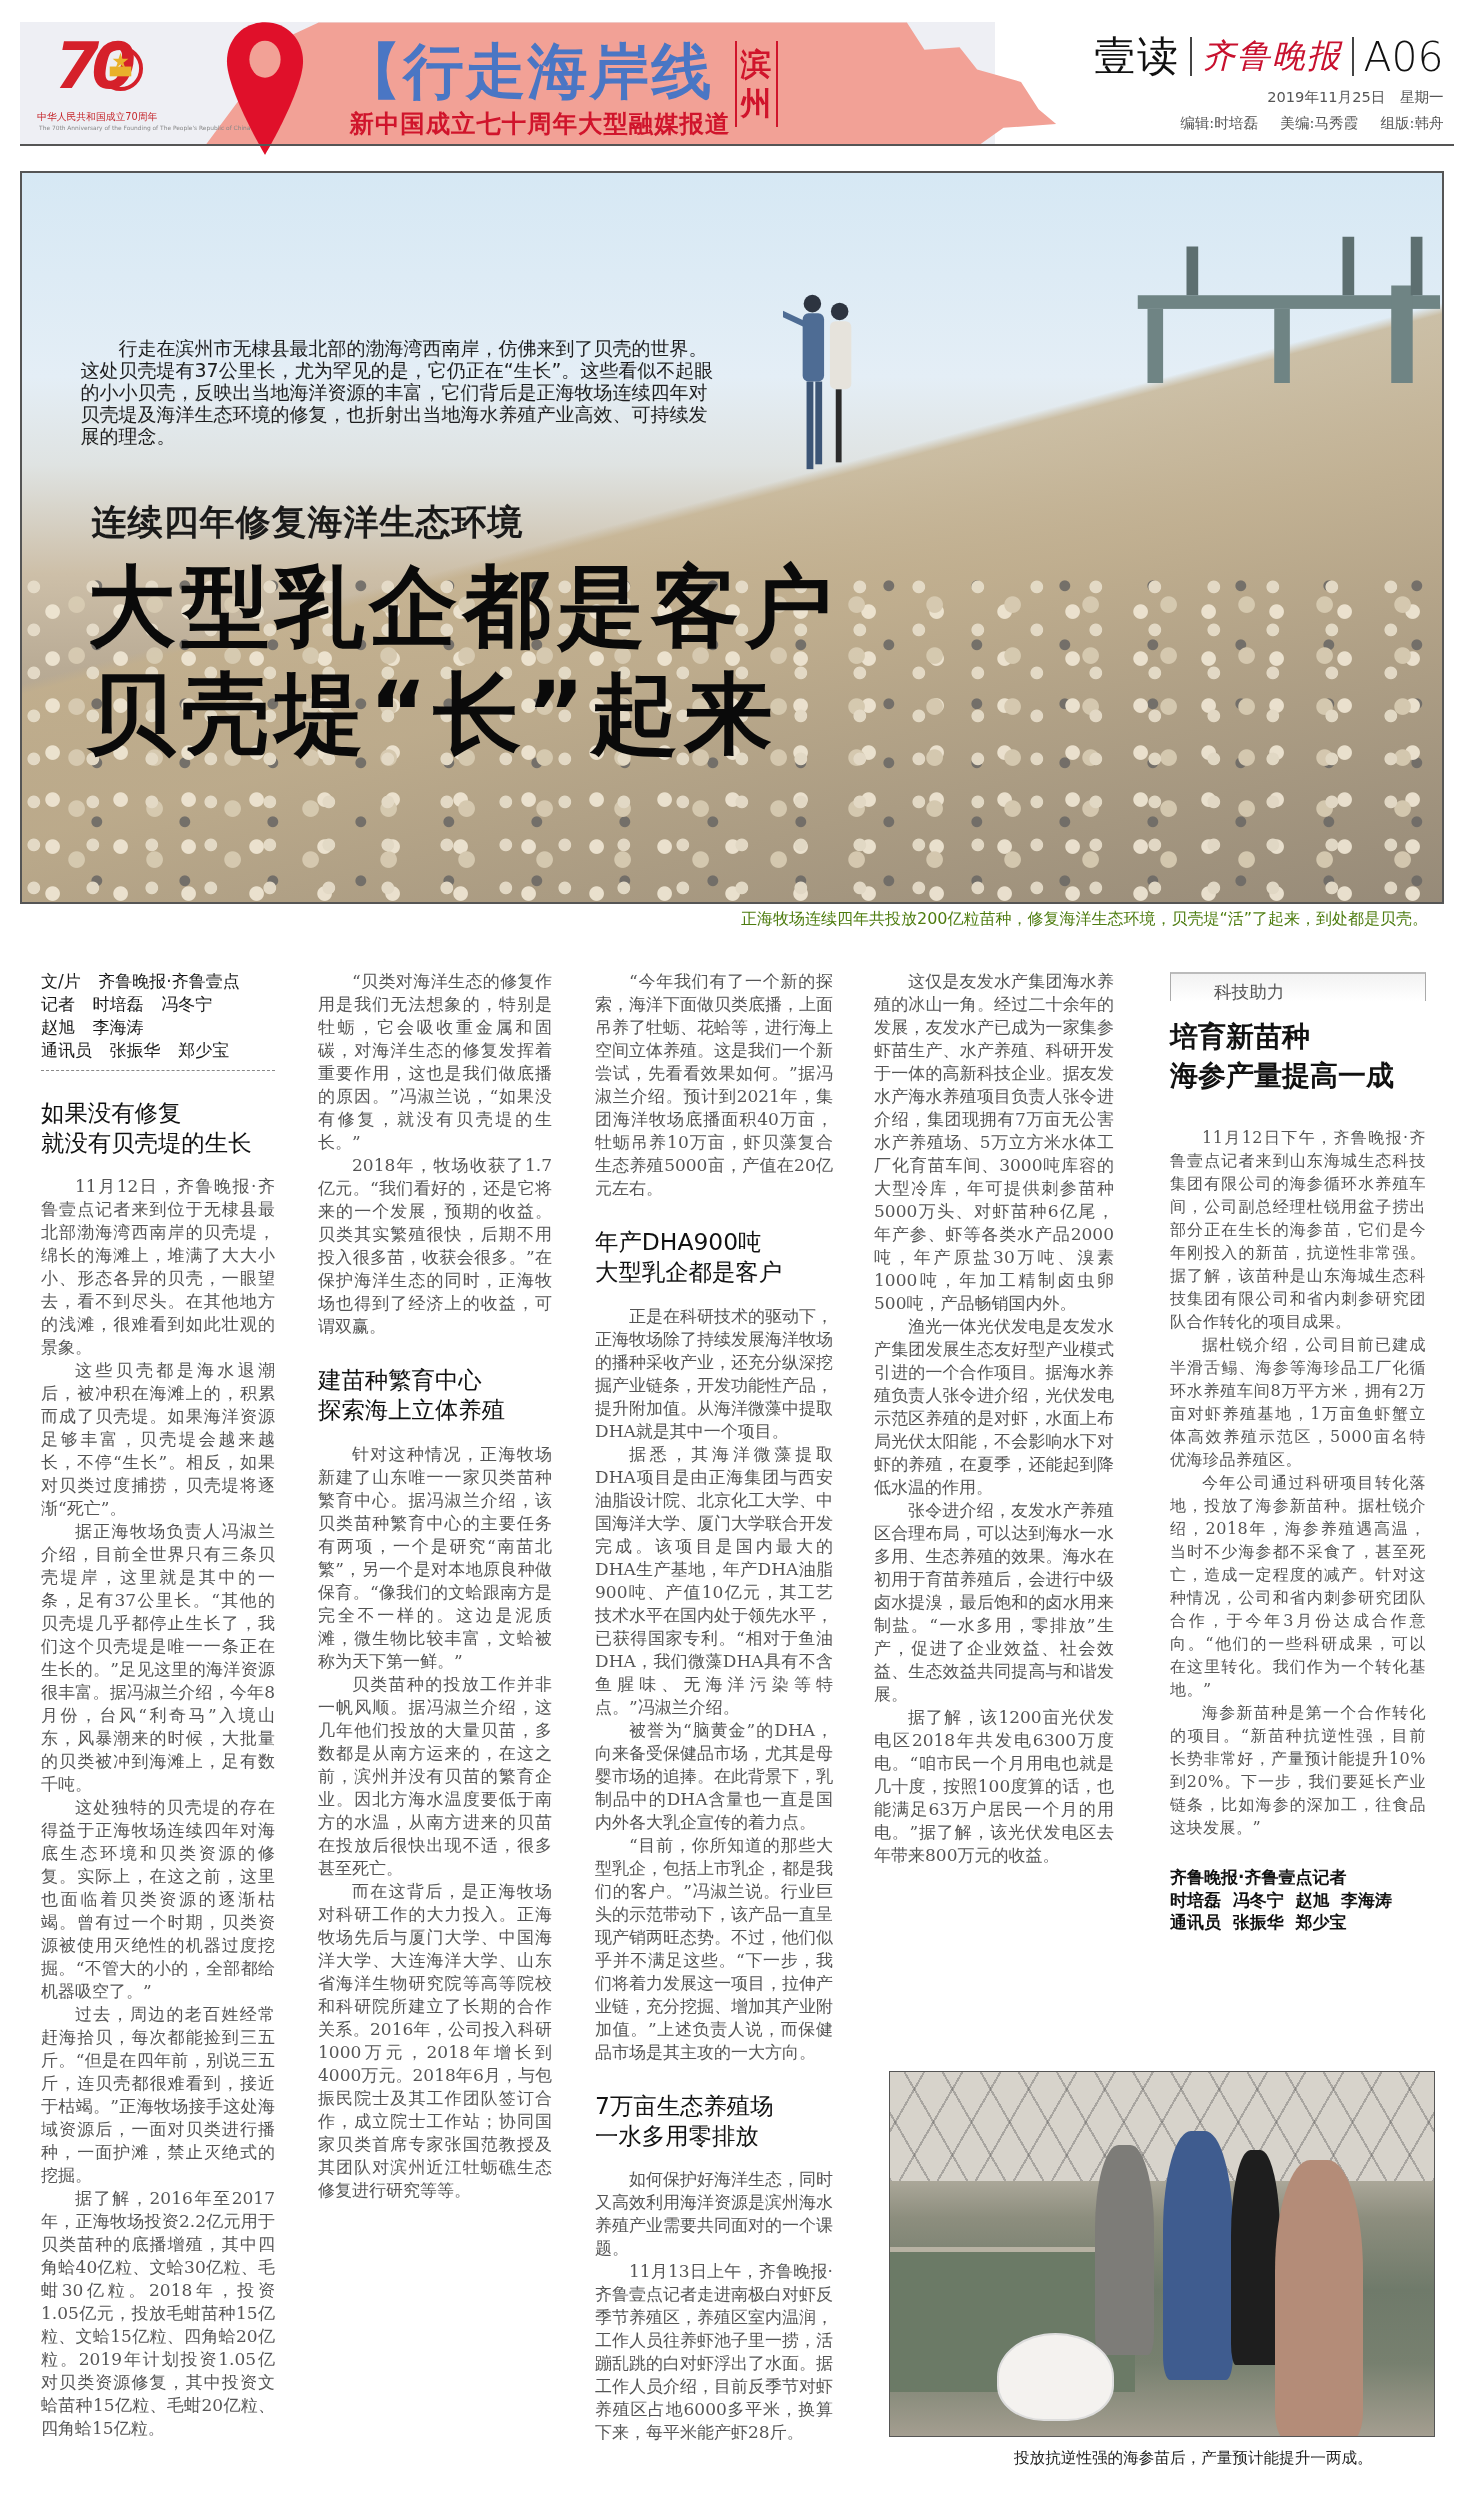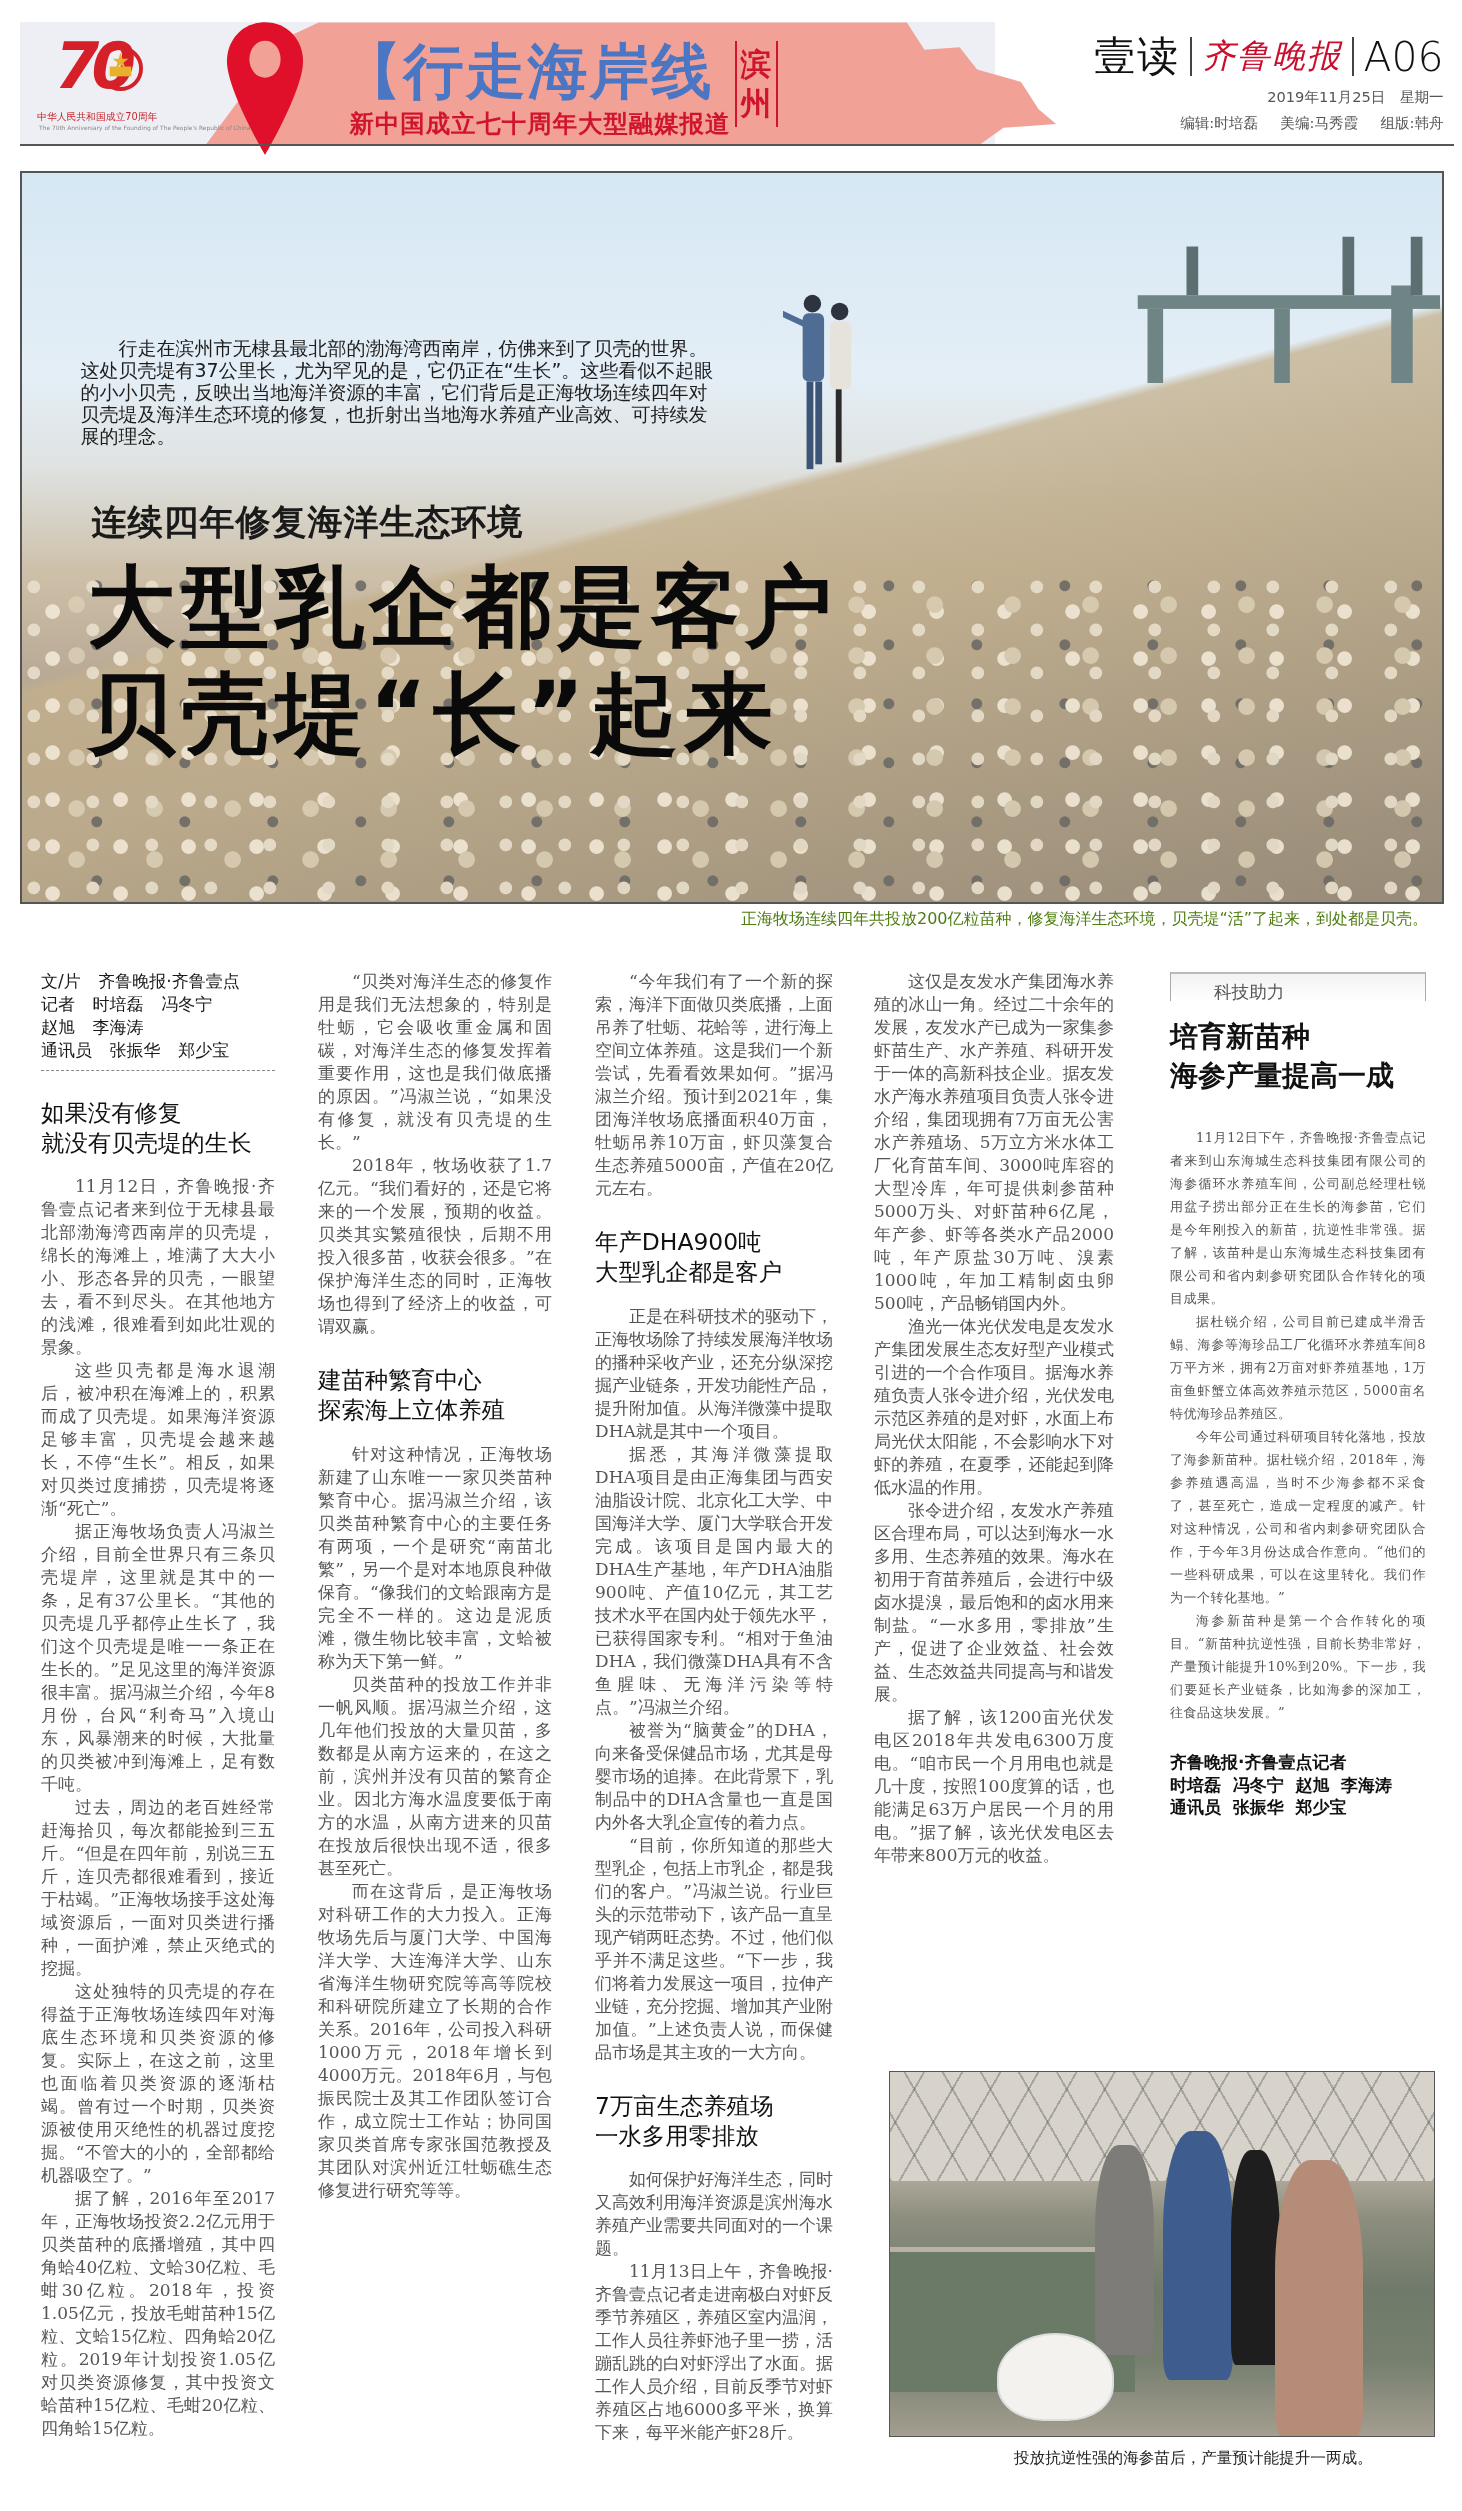--- a/index.html
+++ b/index.html
@@ -49,21 +49,21 @@
   .col { position: absolute; top: 970px; }
   .p { font-size: 17px; line-height: 23px; color: #555; text-align: justify; text-indent: 2em; }
   .byline { font-family: "DejaVu Sans", sans-serif; font-size: 17px; line-height: 23px; color: #1a1a1a; padding-bottom: 7.8px; border-bottom: 1px dashed #888; }
   .byline span { margin-right: 17.6px; }
   .sub-h { font-family: "DejaVu Sans", sans-serif; font-size: 23.4px; line-height: 30px; color: #111; margin: 27px 0 17.6px 0; font-weight: normal; }
   .col1 { left: 41px; width: 234px; }
   .col2 { left: 318px; width: 234px; }
   .col3 { left: 595px; width: 238px; }
   .col4 { left: 874px; width: 240px; }
   .col5 { left: 1170px; width: 256px; }
-  .col5 .p { font-size: 13px; letter-spacing: 0.5px; }
+  .col5 .p { font-size: 16px; letter-spacing: 0.5px; }
   .tech-box { width: 256px; height: 29px; border: 1px solid #aaa; border-bottom: none; border-top: 2px solid #bbb; background: linear-gradient(#f2f2f2, #fff); margin-top: 2px; }
   .tech-label { font-family: "DejaVu Sans", sans-serif; font-size: 17.6px; color: #555; margin: -21.5px 0 0 44px; }
   .side-h { font-family: Liberation Mono, monospace; font-weight: bold; font-size: 28px; line-height: 39px; color: #111; margin: 15.6px 0 29px 0; }
   .side-byline { font-family: "DejaVu Sans", sans-serif; font-size: 17px; line-height: 22.4px; color: #111; margin-top: 27px; font-weight: bold; }
   .side-byline span { margin-right: 11.7px; }
 
   
   .photo2 { position: absolute; left: 889px; top: 2071px; width: 546px; height: 366px; border: 1px solid #555; overflow: hidden;
      background: linear-gradient(180deg, #cfcabf 0%, #b9b3a6 25%, #8d8e7e 40%, #6f7a6a 60%, #77806f 80%, #a49e90 100%); }
   .photo2-roof { position: absolute; left: 0; top: 0; width: 100%; height: 30%;
@@ -155,22 +155,22 @@
     <div><span>赵旭</span><span>李海涛</span></div>
     <div><span>通讯员</span><span>张振华</span><span>郑少宝</span></div>
   </div>
   <h2 class="sub-h">
     <div>如果没有修复</div>
     <div>就没有贝壳堤的生长</div>
   </h2>
   <p class="p">11月12日，齐鲁晚报·齐鲁壹点记者来到位于无棣县最北部渤海湾西南岸的贝壳堤，绵长的海滩上，堆满了大大小小、形态各异的贝壳，一眼望去，看不到尽头。在其他地方的浅滩，很难看到如此壮观的景象。</p>
   <p class="p">这些贝壳都是海水退潮后，被冲积在海滩上的，积累而成了贝壳堤。如果海洋资源足够丰富，贝壳堤会越来越长，不停“生长”。相反，如果对贝类过度捕捞，贝壳堤将逐渐“死亡”。</p>
   <p class="p">据正海牧场负责人冯淑兰介绍，目前全世界只有三条贝壳堤岸，这里就是其中的一条，足有37公里长。“其他的贝壳堤几乎都停止生长了，我们这个贝壳堤是唯一一条正在生长的。”足见这里的海洋资源很丰富。据冯淑兰介绍，今年8月份，台风“利奇马”入境山东，风暴潮来的时候，大批量的贝类被冲到海滩上，足有数千吨。</p>
+  <p class="p">这处独特的贝壳堤的存在得益于正海牧场连续四年对海底生态环境和贝类资源的修复。实际上，在这之前，这里也面临着贝类资源的逐渐枯竭。曾有过一个时期，贝类资源被使用灭绝性的机器过度挖掘。“不管大的小的，全部都给机器吸空了。”</p>
   <p class="p">过去，周边的老百姓经常赶海拾贝，每次都能捡到三五斤。“但是在四年前，别说三五斤，连贝壳都很难看到，接近于枯竭。”正海牧场接手这处海域资源后，一面对贝类进行播种，一面护滩，禁止灭绝式的挖掘。</p>
-  <p class="p">这处独特的贝壳堤的存在得益于正海牧场连续四年对海底生态环境和贝类资源的修复。实际上，在这之前，这里也面临着贝类资源的逐渐枯竭。曾有过一个时期，贝类资源被使用灭绝性的机器过度挖掘。“不管大的小的，全部都给机器吸空了。”</p>
   <p class="p">据了解，2016年至2017年，正海牧场投资2.2亿元用于贝类苗种的底播增殖，其中四角蛤40亿粒、文蛤30亿粒、毛蚶30亿粒。2018年，投资1.05亿元，投放毛蚶苗种15亿粒、文蛤15亿粒、四角蛤20亿粒。2019年计划投资1.05亿对贝类资源修复，其中投资文蛤苗种15亿粒、毛蚶20亿粒、四角蛤15亿粒。</p>
 </div>
 
 <div class="col col2">
   <p class="p">“贝类对海洋生态的修复作用是我们无法想象的，特别是牡蛎，它会吸收重金属和固碳，对海洋生态的修复发挥着重要作用，这也是我们做底播的原因。”冯淑兰说，“如果没有修复，就没有贝壳堤的生长。”</p>
   <p class="p">2018年，牧场收获了1.7亿元。“我们看好的，还是它将来的一个发展，预期的收益。贝类其实繁殖很快，后期不用投入很多苗，收获会很多。”在保护海洋生态的同时，正海牧场也得到了经济上的收益，可谓双赢。</p>
   <h2 class="sub-h">
     <div>建苗种繁育中心</div>
     <div>探索海上立体养殖</div>
   </h2>

